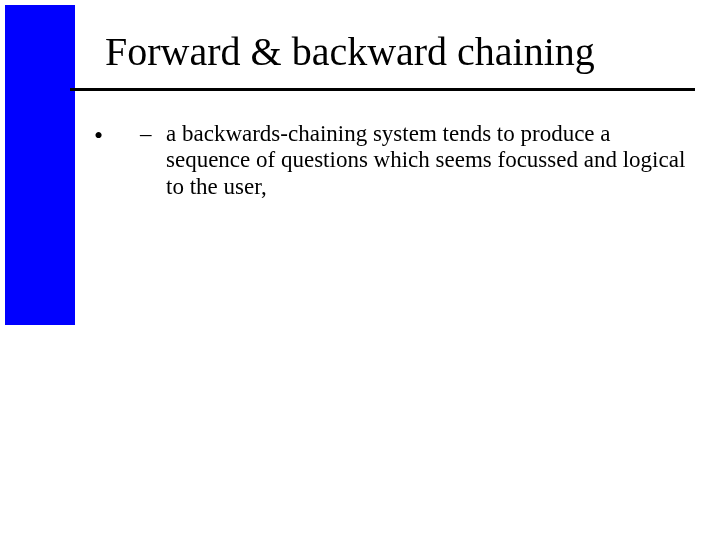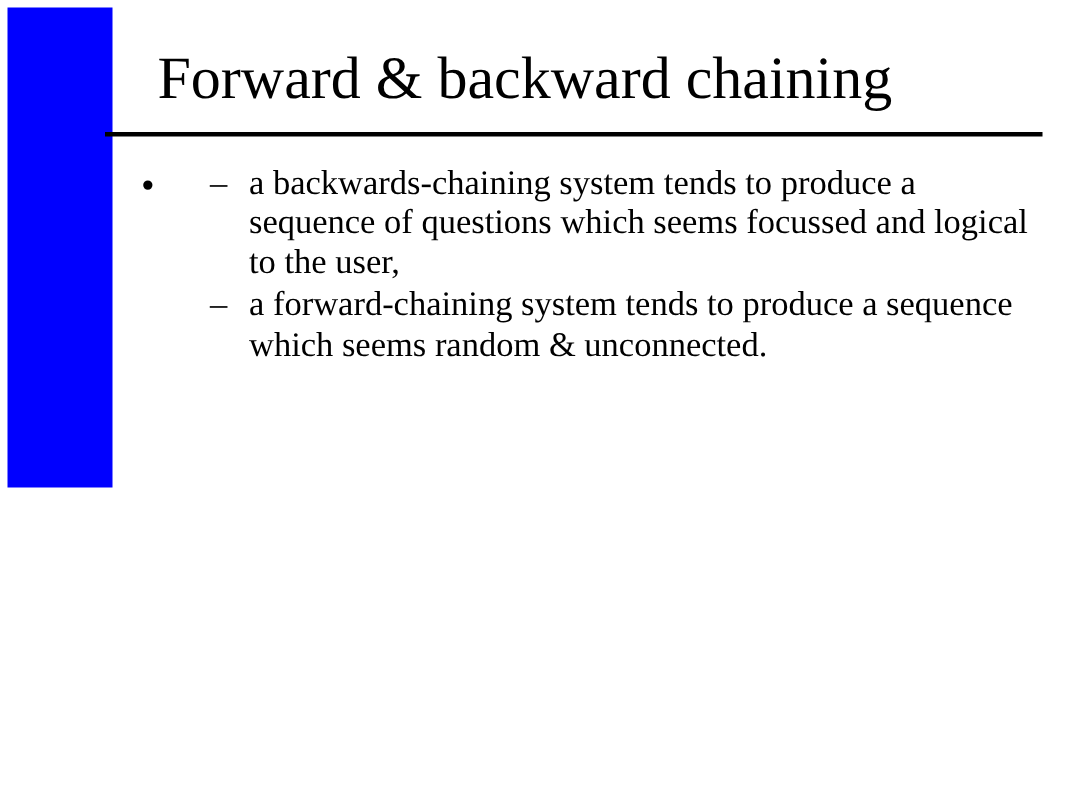--- a/index.html
+++ b/index.html
@@ -62,21 +62,21 @@
   }
   ul.level1 > li::before {
     content: "•";
     position: absolute;
     left: 4px;
     top: 0;
     font-size: 26px;
   }
   ul.level2 {
     list-style: none;
-    margin: 4px 0 6px 0;
+    margin: 16px 0 6px 0;
     padding: 0;
     font-size: 23px;
   }
   ul.level2 > li {
     position: relative;
     padding-left: 48px;
     margin-bottom: 2px;
   }
   ul.level2 > li::before {
     content: "–";
@@ -95,20 +95,17 @@
   <div class="title">Forward &amp; backward chaining</div>
   <div class="title-underline"></div>
 
   <div class="body">
     <ul class="level1">
       <li>
         <ul class="level2">
           <li>
             <span>a backwards-chaining system tends to produce a sequence of questions which seems focussed and logical to the user,</span>
           </li>
-          <li>
-            <span>a forward-chaining system tends to produce a sequence which seems random &amp; unconnected.</span>
-          </li>
         </ul>
       </li>
     </ul>
   </div>
 </div>
 
 </body></html>

